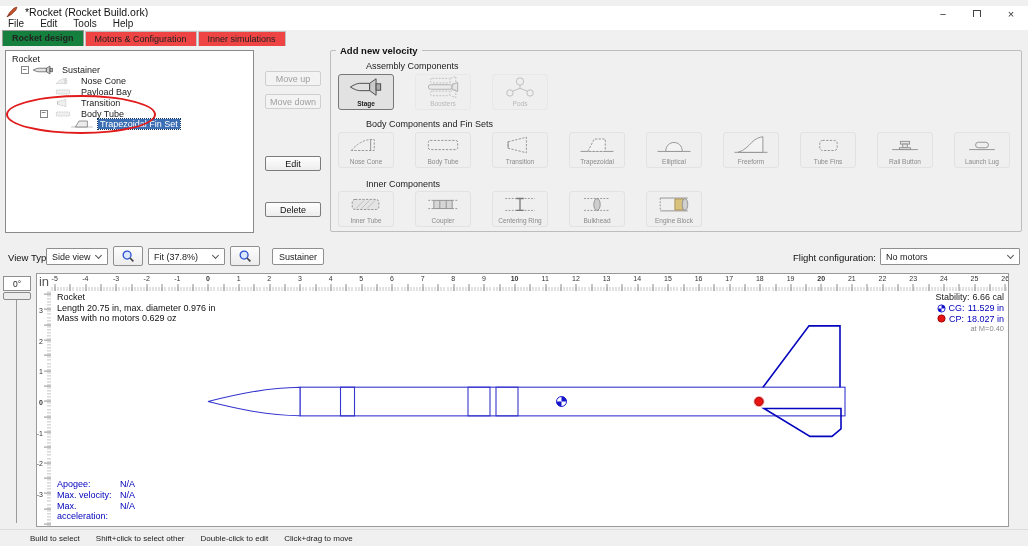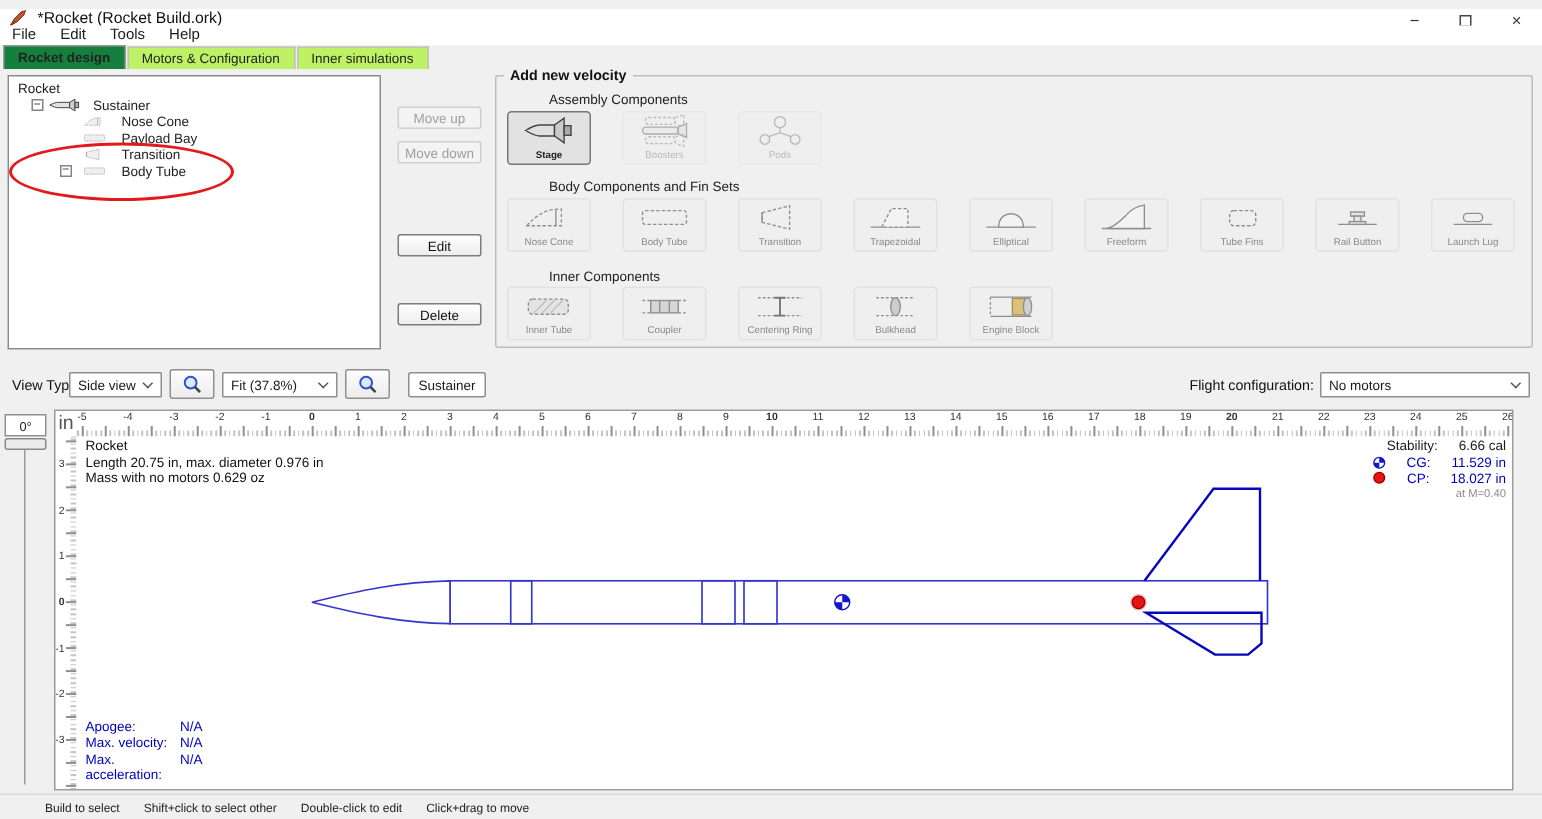--- a/index.html
+++ b/index.html
@@ -19,21 +19,21 @@
 
   
   .menubar { position:absolute; left:0; top:17px; width:1028px; height:13px; background:#ffffff;
     display:flex; align-items:center; }
   .menu-item { font-size:10px; padding:0 8px; color:#1a1a1a; }
 
   
   .tabbar { position:absolute; left:0; top:30px; width:1028px; height:16px; background:#f0f0f0;
     display:flex; align-items:flex-end; padding-left:2px; }
   .tab { font-size:9px; height:15px; line-height:14px; padding:0 9px; color:#222;
-    background:#bef264; border:1px solid #c0c0c0; border-bottom:none; margin-right:1px; }
+    background:#ef4444; border:1px solid #c0c0c0; border-bottom:none; margin-right:1px; }
   .tab.active { background:#15803d; border-color:#9a9a9a; font-weight:bold; height:16px; }
 
   
   .tree-panel { position:absolute; left:5px; top:50px; width:249px; height:183px;
     background:#fff; border:1px solid #8a8a8a; padding-top:3px; overflow:hidden; }
   .tree-root { font-size:9px; line-height:11px; padding-left:6px; }
   .tree-row { display:flex; align-items:center; height:10.8px; font-size:9px; white-space:nowrap; }
   .expander { width:8px; height:8px; border:1px solid #848484; background:#fff; flex:0 0 8px;
     margin-right:3px; position:relative; }
   .expander::after { content:"−"; position:absolute; left:0.5px; top:-1.5px; font-size:8px; line-height:8px; color:#333; }
@@ -103,21 +103,21 @@
       repeating-linear-gradient(to bottom,#c4c4c4 0 1px,transparent 1px 3.066px);
     background-size:7px 100%,4px 100%;
     background-repeat:repeat-y;
     background-position:right 2.6px,right 1.4px; }
   .vnum { position:absolute; right:8px; transform:translateY(-50%); font-size:7px; color:#333; }
   .vnum.bold { font-weight:bold; }
   .draw-area { position:absolute; left:14px; top:17px; right:0; bottom:0; background:#fff; }
   .rocket-svg { position:absolute; left:0; top:0; width:100%; height:100%; }
   .info-block { position:absolute; left:6px; top:1px; font-size:9px; line-height:10.7px; color:#111; }
   .stab-block { position:absolute; right:4px; top:1px; font-size:9px; line-height:10.8px; text-align:right; }
-  .stab-line { display:flex; justify-content:flex-end; align-items:center; gap:14px; }
+  .stab-line { display:flex; justify-content:flex-end; align-items:center; gap:3px; }
   .stab-cgcp { color:var(--blue); }
   .stab-cond { color:#8a8a8a; font-size:7.5px; }
   .results-block { position:absolute; left:6px; top:188px; font-size:9px; line-height:10.8px; color:var(--blue); }
   .res-row { display:flex; }
   .res-label { width:63px; }
 
   
   .statusbar { position:absolute; left:0; top:529px; width:1028px; height:17px; background:#f0f0f0;
     display:flex; align-items:center; padding-left:30px; gap:16px; font-size:8px; color:#222;
     border-top:1px solid #dcdcdc; }
@@ -208,20 +208,30 @@
       <div class="tree-row" style="padding-left: 34px;">
         <span class="expander"></span>
         <span class="tree-icon">
           <svg viewBox="0 0 40 24" width="40" height="22">
             <rect x="4" y="7" width="32" height="10" rx="2" fill="#efefef" stroke="#8f8f8f" stroke-width="1" stroke-dasharray="2.5,1.5"></rect>
           </svg>
         </span>
         <span class="tree-label">Body Tube</span>
       </div>
 
+      <div class="tree-row selected" style="padding-left: 53px;">
+        <span class="expander hidden"></span>
+        <span class="tree-icon">
+          <svg viewBox="0 0 40 16" width="26" height="10">
+            <line x1="2" y1="13" x2="38" y2="13" stroke="#999" stroke-width="1"></line>
+            <path d="M9,13 L15,3 L29,3 L29,13 Z" fill="#ececec" stroke="#555" stroke-width="1"></path>
+          </svg>
+        </span>
+        <span class="tree-label">Trapezoidal Fin Set</span>
+      </div>
     </div>
 </div>
 <div class="annotation-ellipse"></div>
 
 <div class="act-btn disabled" style="top:71px;">Move up</div>
 <div class="act-btn disabled" style="top:94px;">Move down</div>
 <div class="act-btn enabled" style="top:156px;">Edit</div>
 <div class="act-btn enabled" style="top:202px;">Delete</div>
 
 <div class="add-panel">

